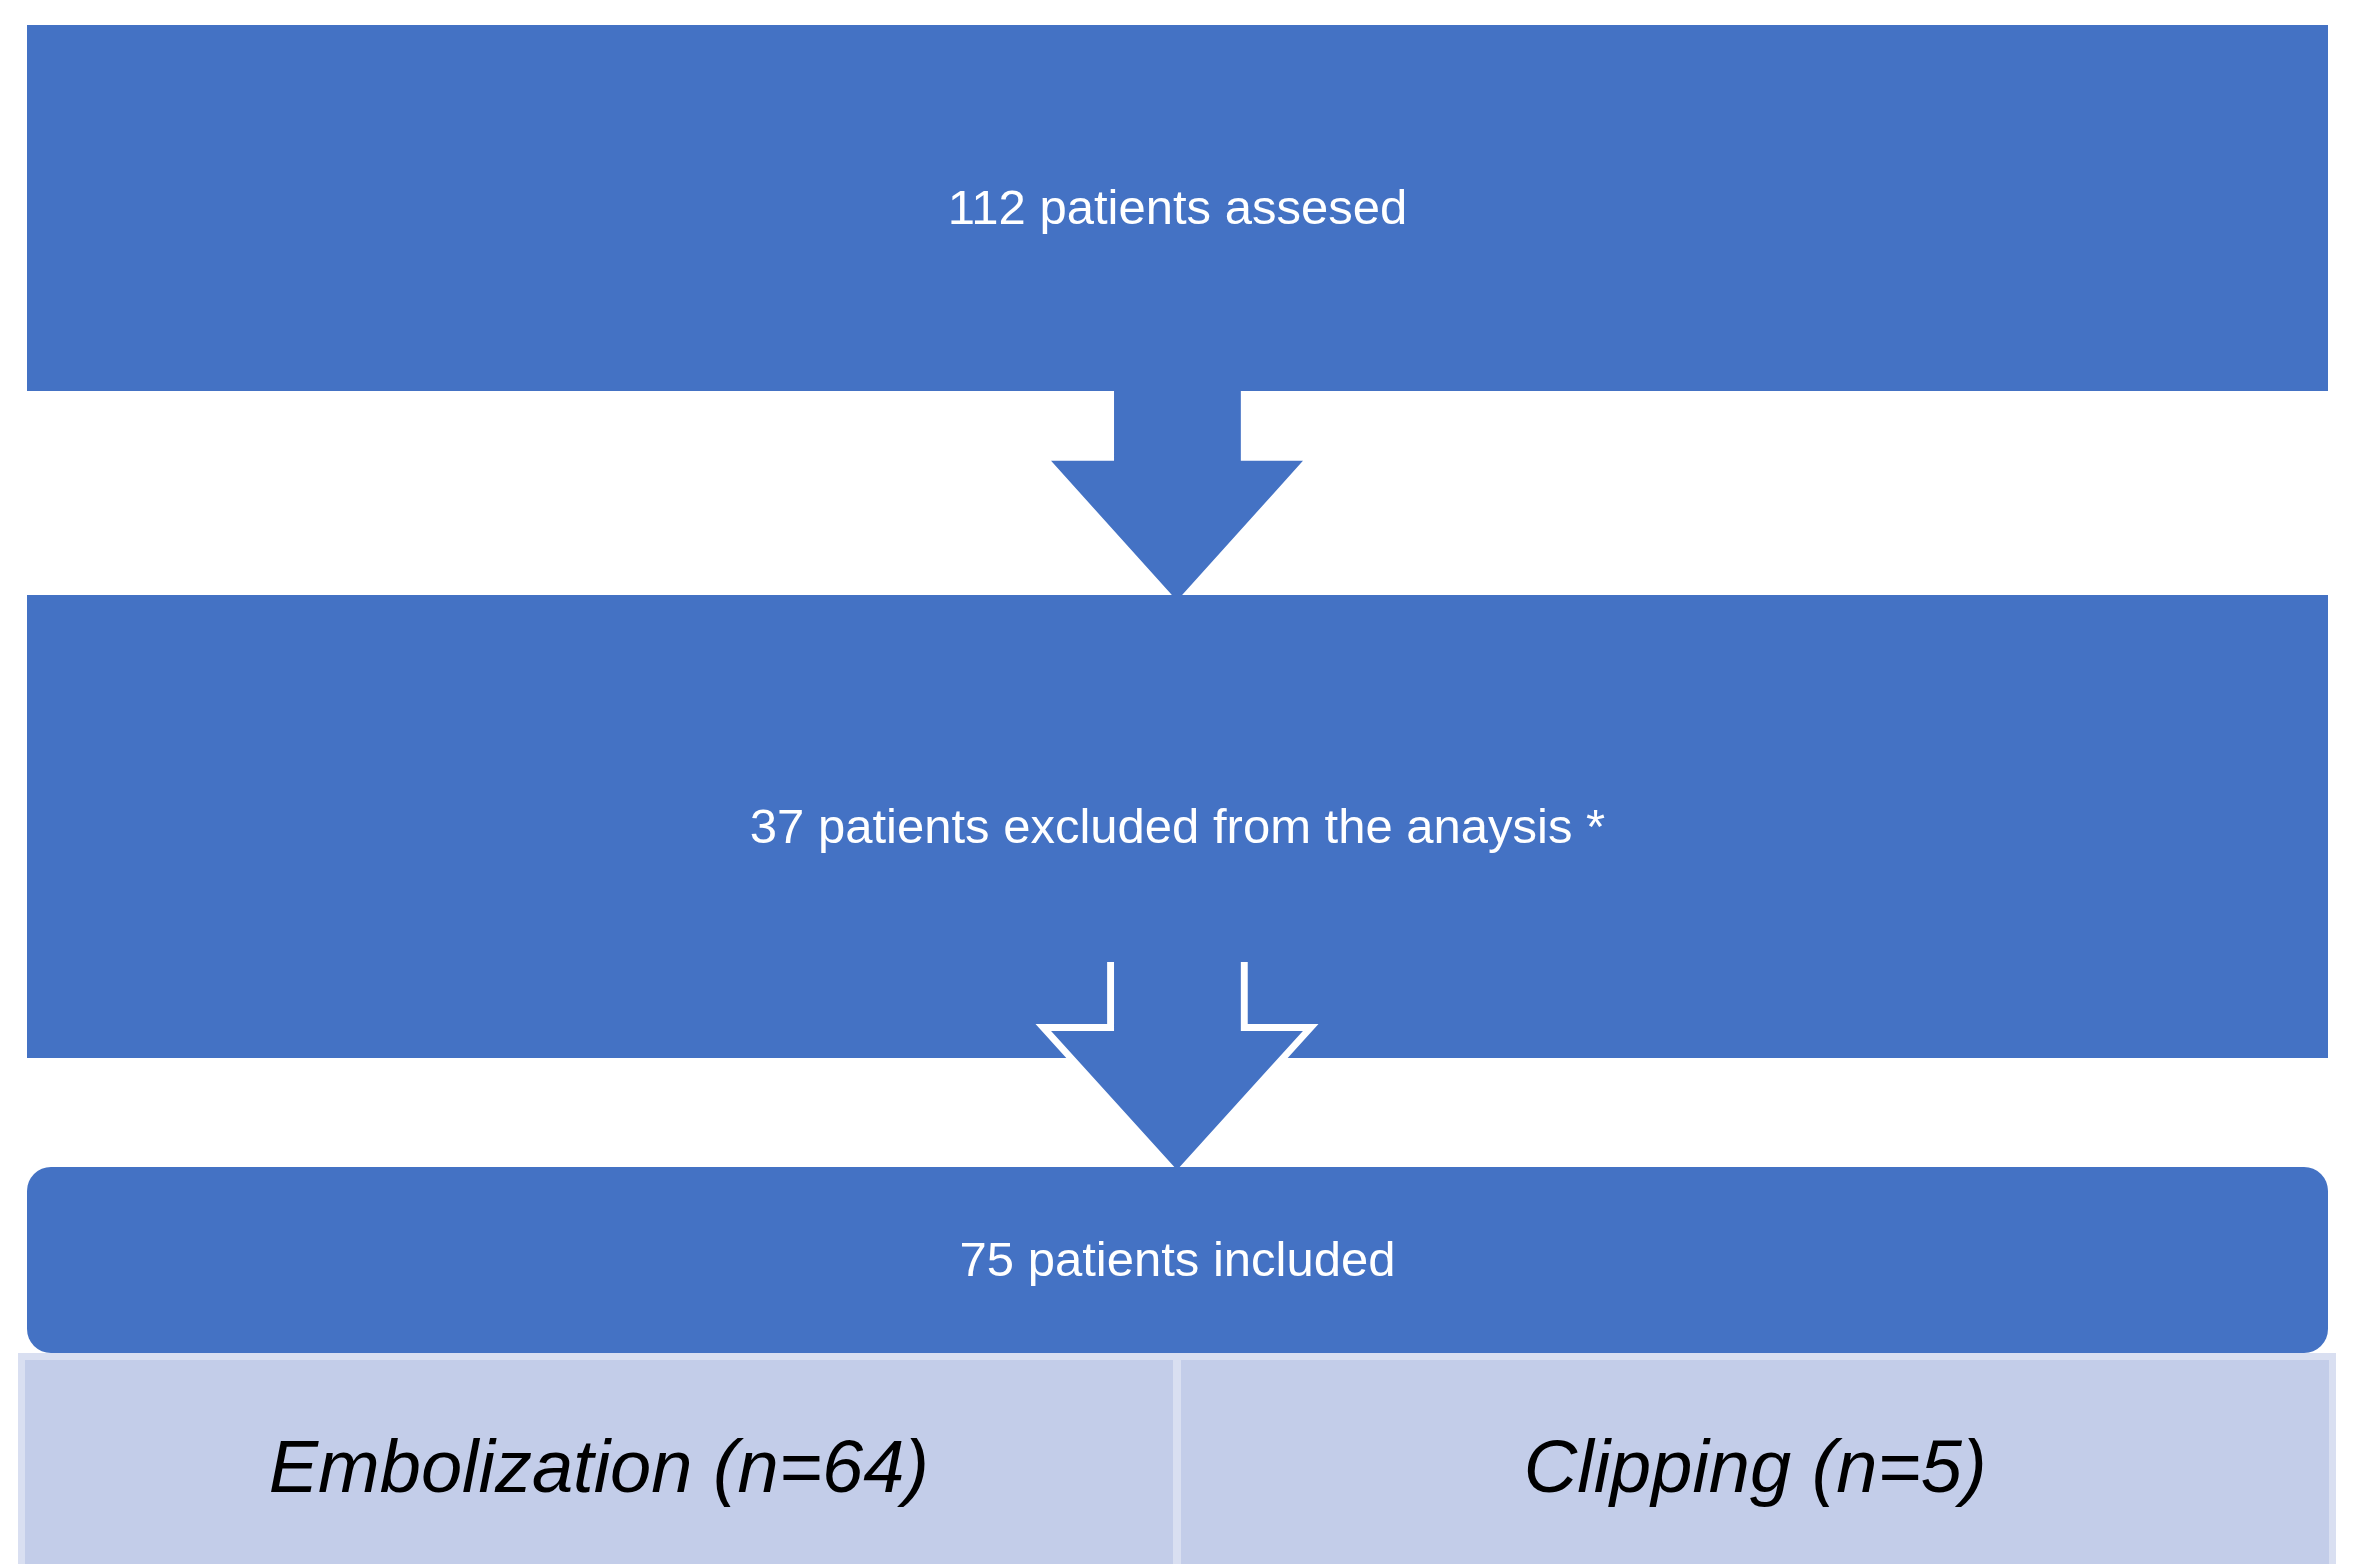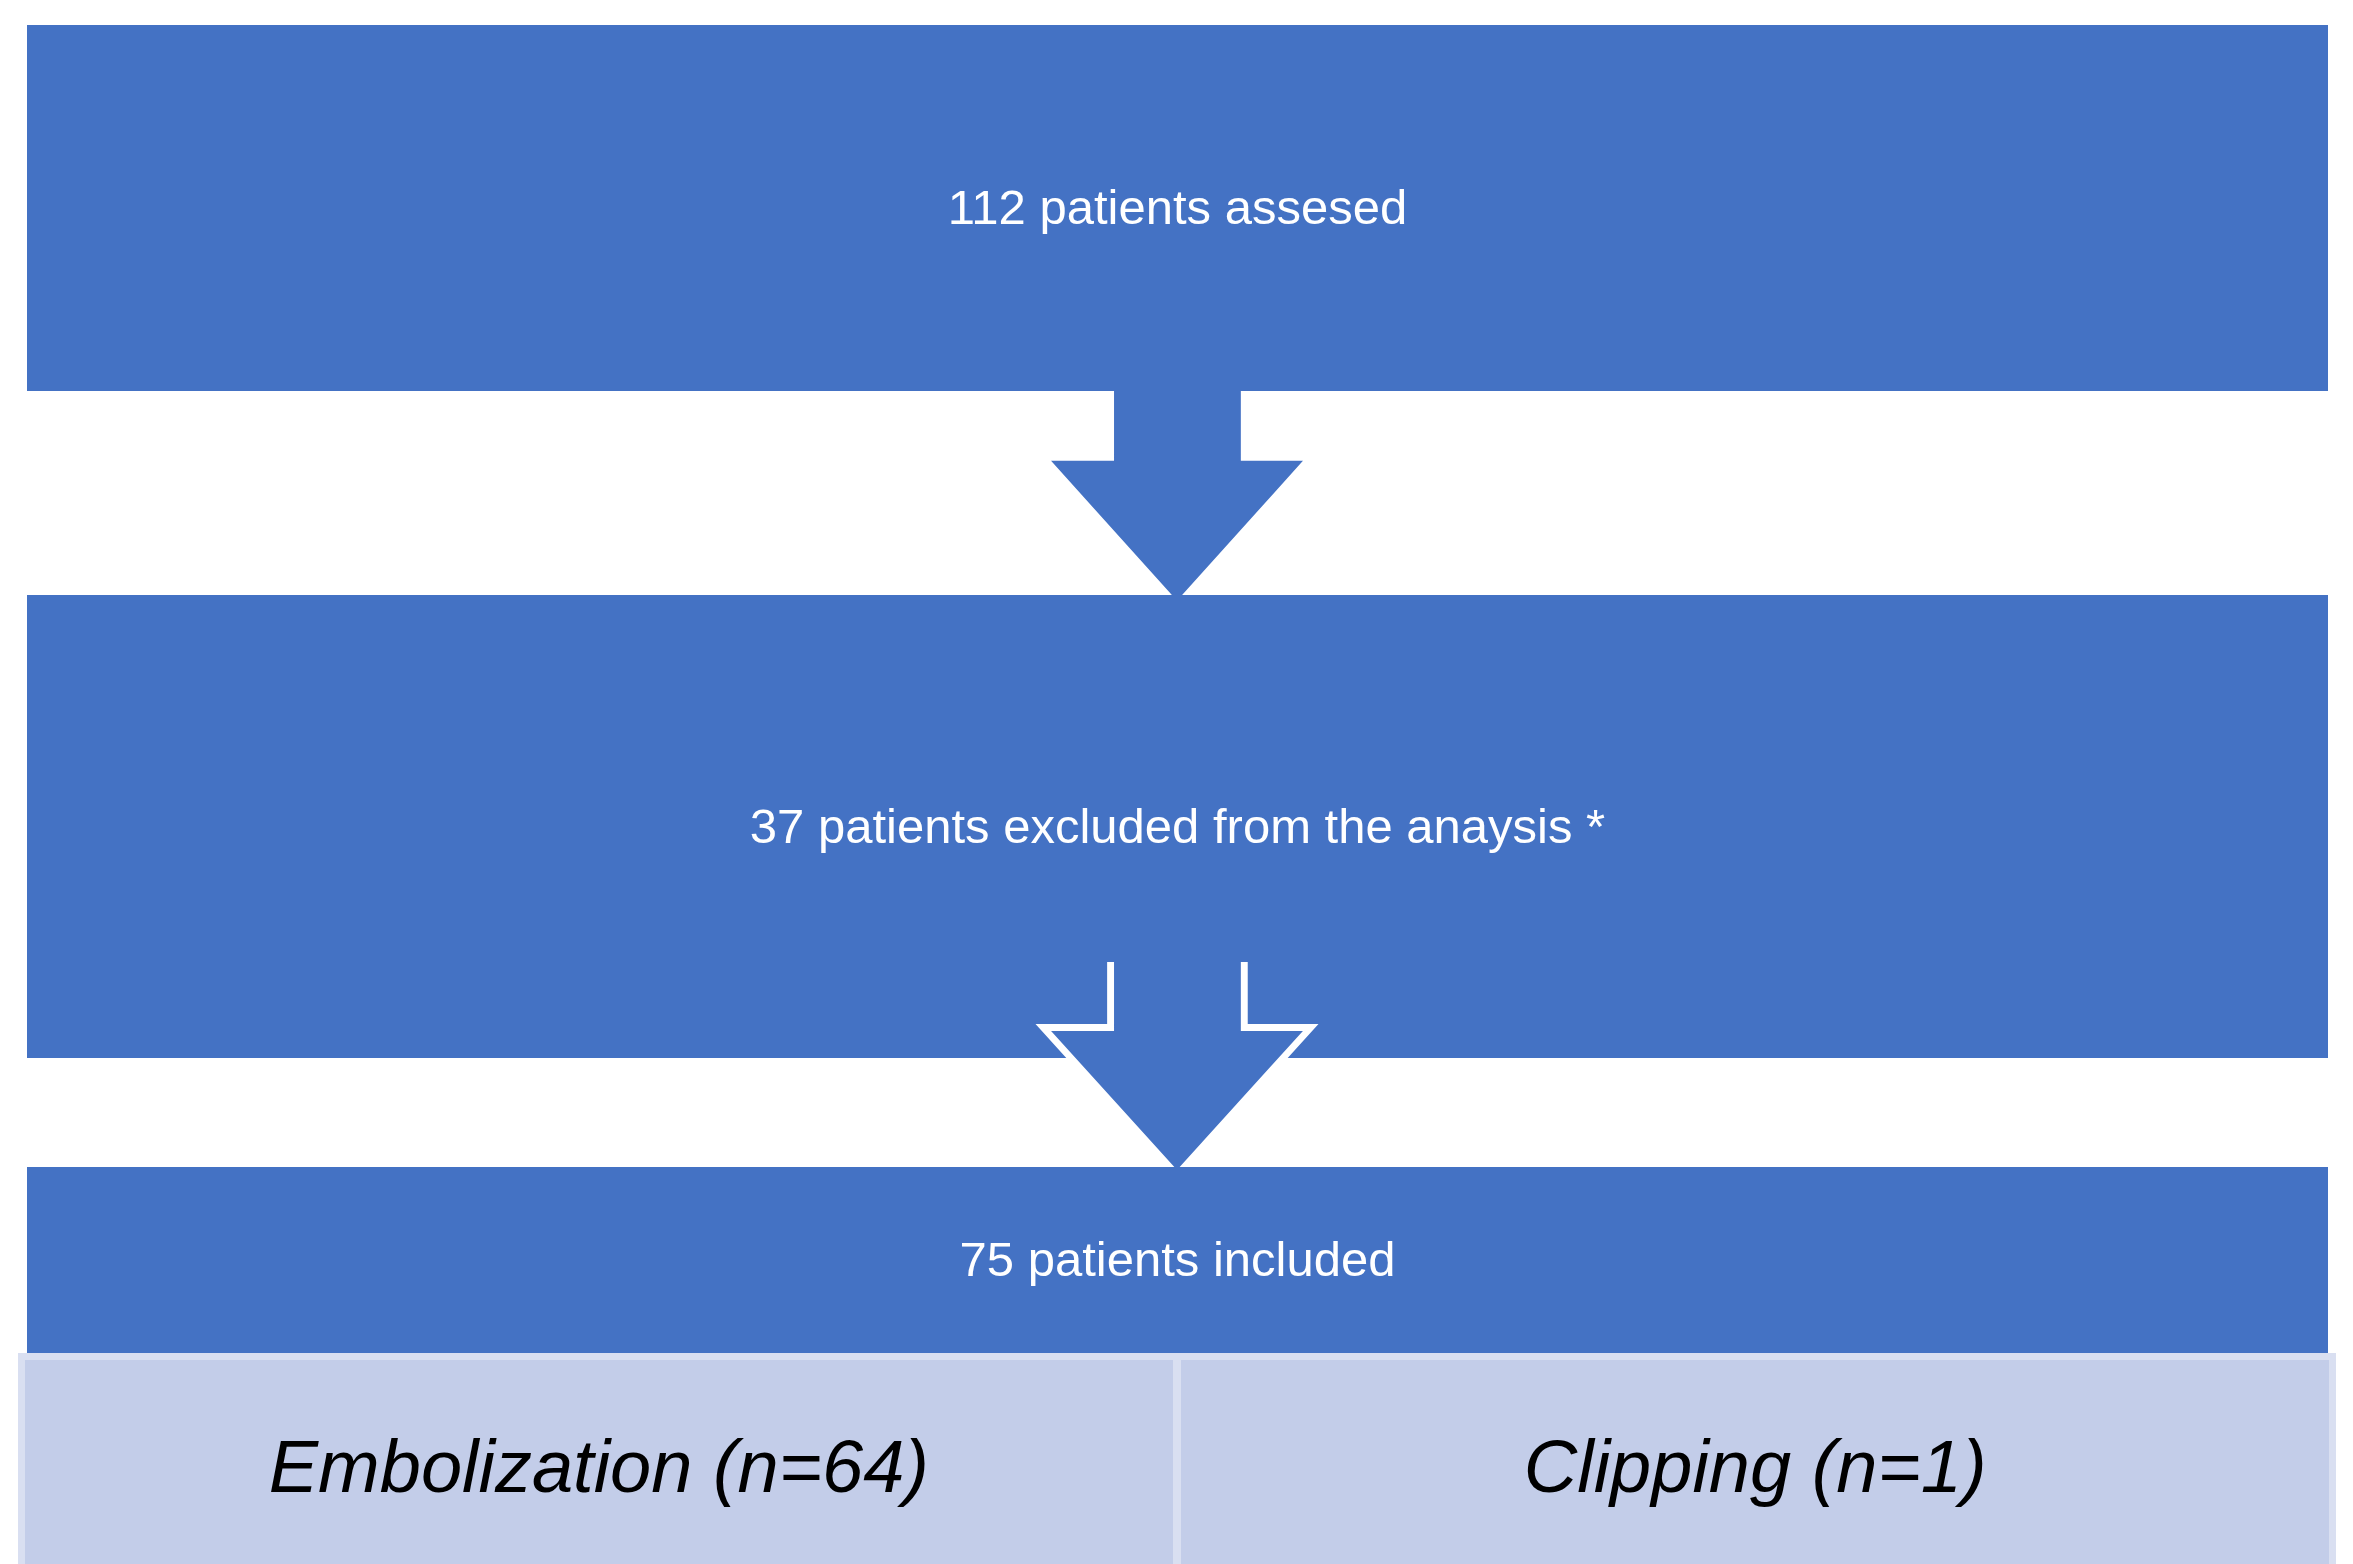--- a/index.html
+++ b/index.html
@@ -23,21 +23,21 @@
     color: var(--box-text, #ffffff);
     display: flex;
     align-items: center;
     justify-content: center;
     text-align: center;
     font-size: 49px;
     line-height: 1.1;
   }
   #box-assessed { top: 25px;   height: 366px; }
   #box-excluded { top: 595px;  height: 463px; }
-  #box-included { top: 1167px; height: 186px; }
+  #box-included { top: 1167px; height: 186px; border-radius: 24px; }
 
   .down-arrow {
     position: absolute;
     left: 1018px;
     width: 318px;
     height: 226px;
     overflow: hidden;
   }
   #arrow-1 { top: 391px; }
   #arrow-2 { top: 962px; }
@@ -93,18 +93,18 @@
 
   <div class="flow-box" id="box-included">
     <span>75 patients included</span>
   </div>
 
   <div class="outcome-table">
     <div class="outcome-cell">
       <span>Embolization (n=64)</span>
     </div>
     <div class="outcome-cell">
-      <span>Clipping (n=1)</span>
+      <span>Clipping (n=5)</span>
     </div>
   </div>
 
 </div>
 
 
 </body></html>

